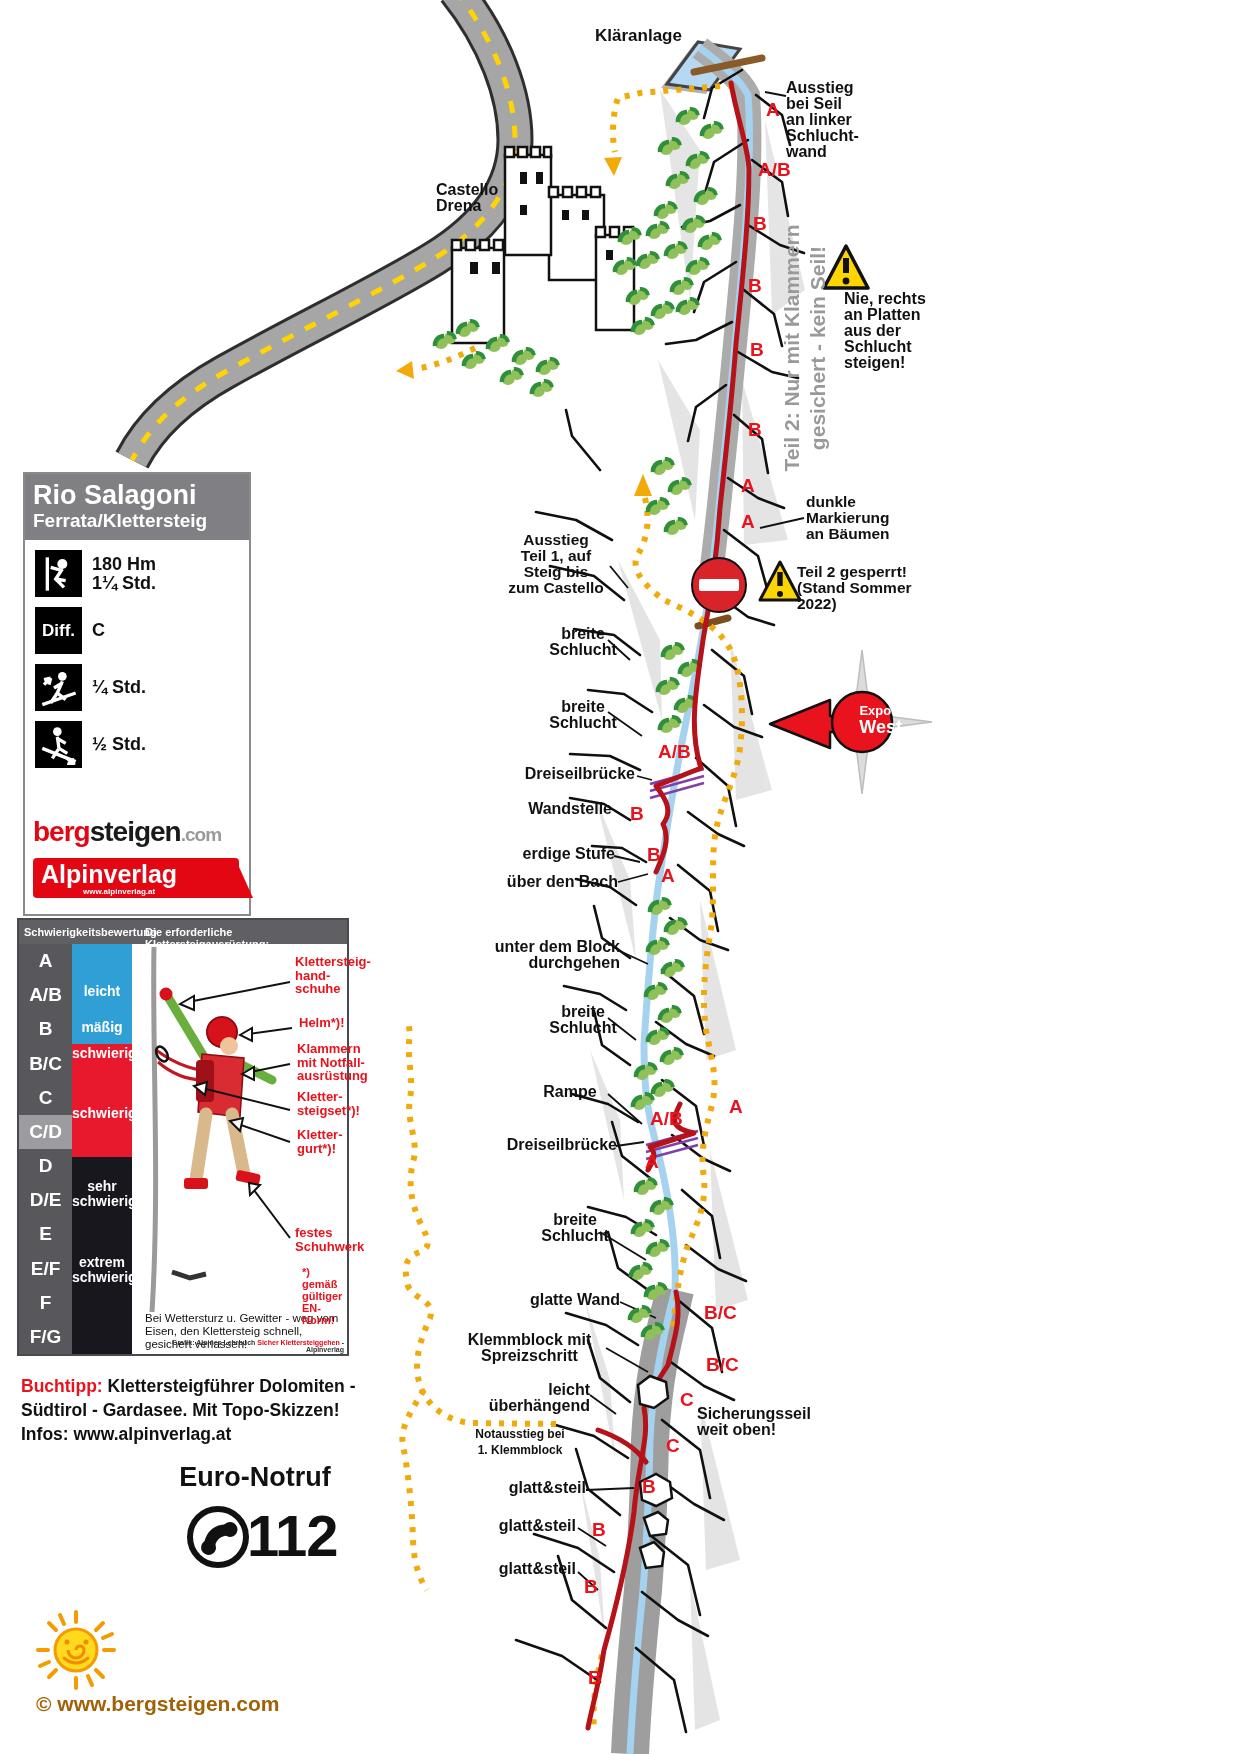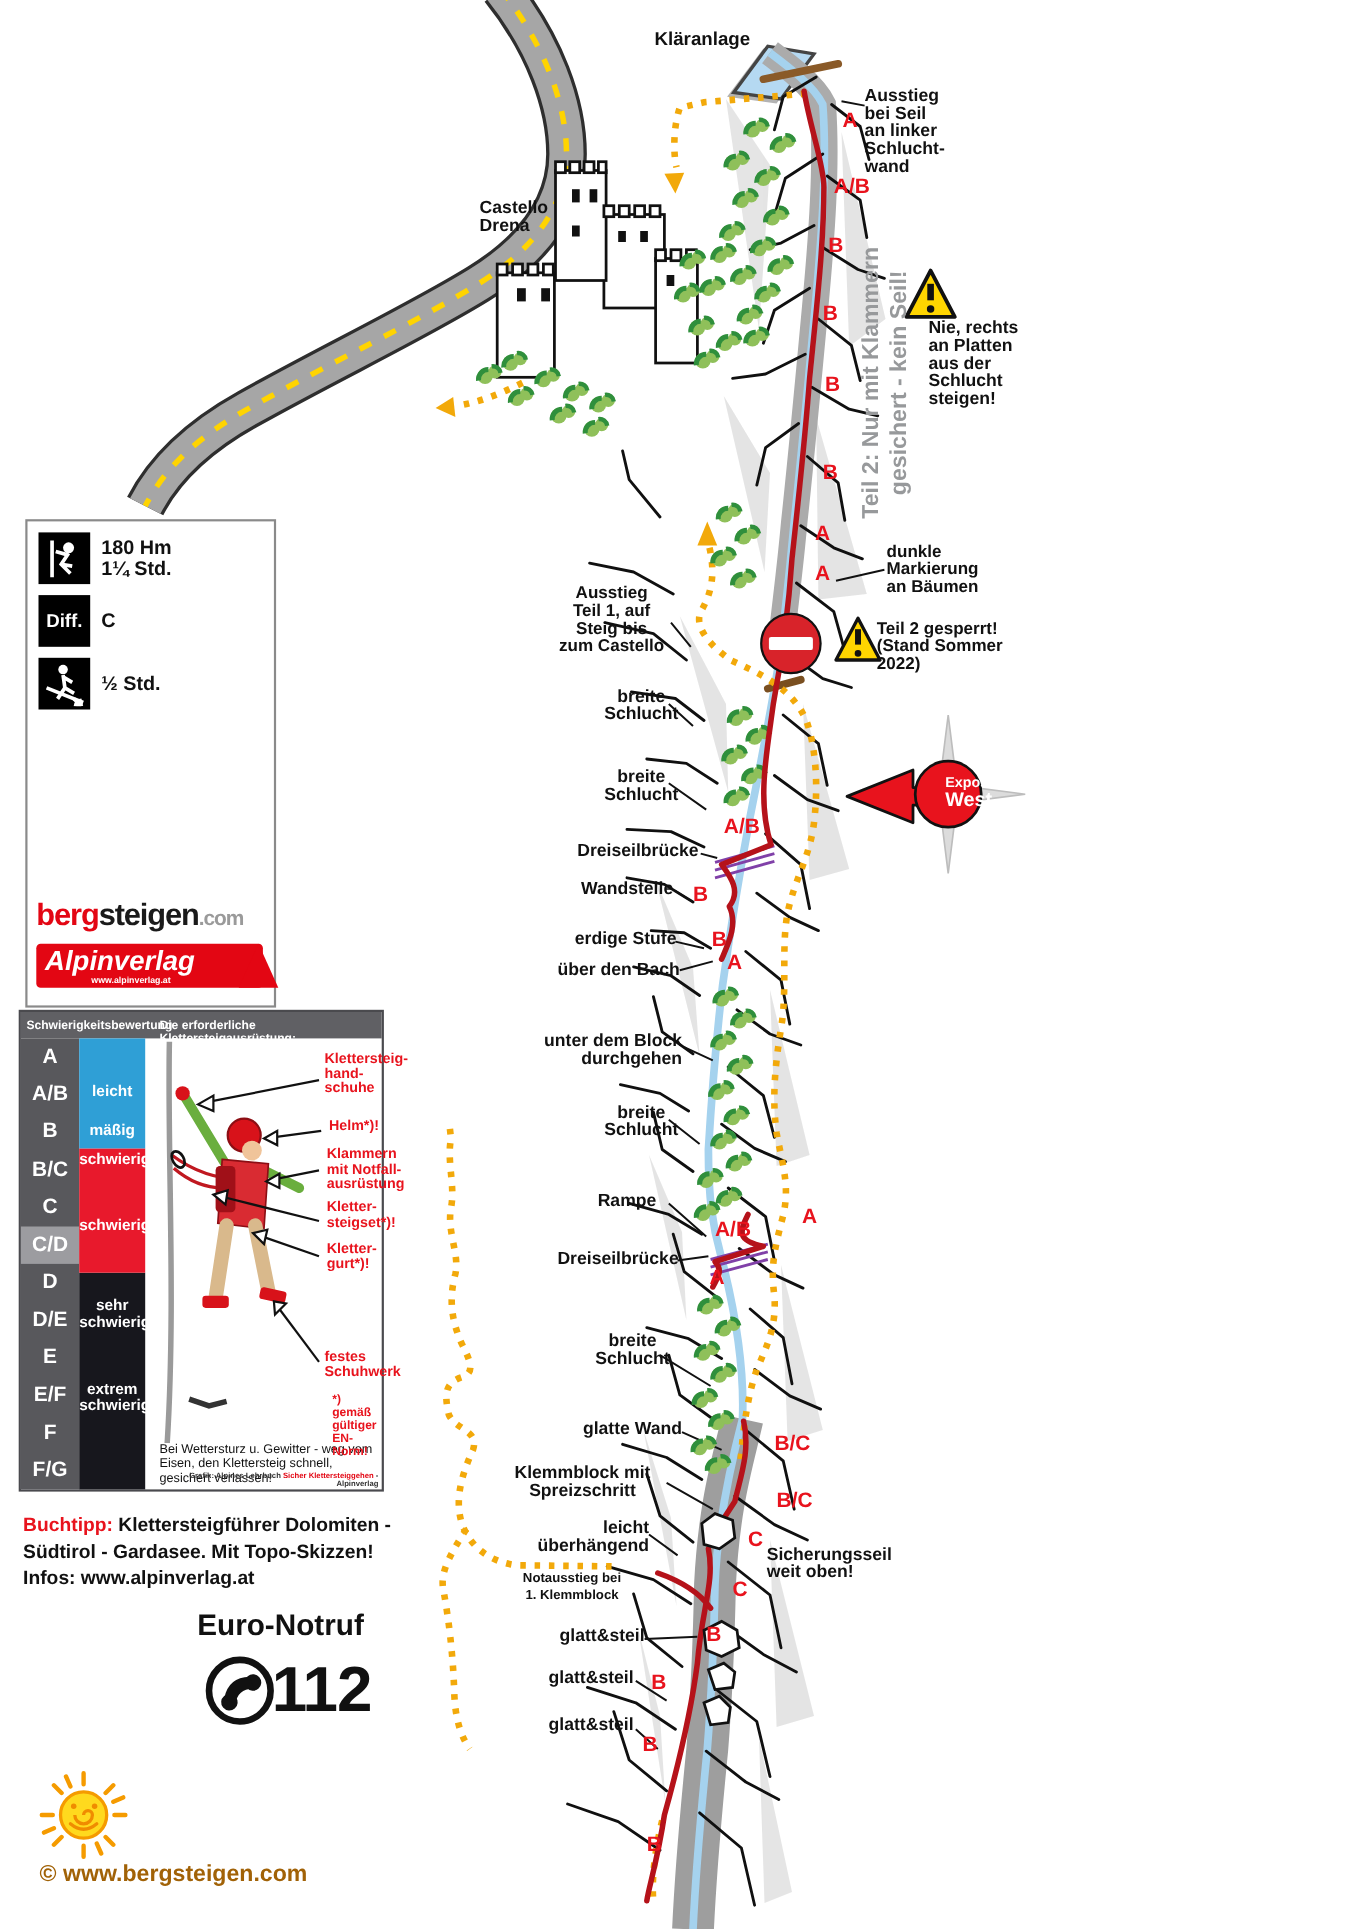--- a/index.html
+++ b/index.html
@@ -20,21 +20,21 @@
   #info-sub{font-size:19px;font-weight:bold;line-height:22px;}
   .stat-row{display:flex;align-items:center;margin:10px 0 0 10px;}
   .stat-icon{width:47px;height:47px;background:#000;color:#fff;flex:0 0 47px;
       display:flex;align-items:center;justify-content:center;font-weight:bold;font-size:17px;}
   .stat-text{margin-left:10px;font-weight:bold;font-size:18px;line-height:19px;color:#111;
       white-space:pre-line;}
   #logo-berg{position:absolute;left:8px;top:342px;font-weight:bold;font-size:28px;letter-spacing:-1px;}
   #logo-berg .p1{color:#e30613;} #logo-berg .p2{color:#1a1a1a;} #logo-berg .p3{color:#9a9a9a;font-size:19px;}
   #logo-alpin{position:absolute;left:8px;top:384px;width:206px;height:40px;background:#e30613;
       border-radius:4px;}
-  #logo-alpin .nm{position:absolute;left:8px;top:2px;color:#fff;font-weight:bold;font-size:25px;font-style:italic;}
+  #logo-alpin .nm{position:absolute;left:8px;top:2px;color:#fff;font-weight:bold;font-size:25px;}
   #logo-alpin .url{position:absolute;left:50px;top:29px;color:#fff;font-weight:bold;font-size:8px;}
   #logo-alpin .mtn{position:absolute;right:-14px;top:0;width:0;height:0;
       border-left:18px solid transparent;border-right:18px solid transparent;border-bottom:40px solid #e30613;}
   
   #diff-table{position:absolute;left:17px;top:918px;width:328px;height:434px;border:2px solid #4a4a4e;
       background:#fff;}
   #diff-head{position:absolute;left:0;top:0;width:100%;height:24px;background:#606064;color:#fff;
       font-size:11px;font-weight:bold;}
   #diff-head .hl{position:absolute;left:5px;top:6px;} #diff-head .hr{position:absolute;left:126px;top:6px;}
   #grade-col{position:absolute;left:0;top:24px;width:53px;height:410px;background:#58585c;
@@ -401,36 +401,53 @@
 
 <div id="teil2-note">Teil 2: Nur mit Klammern
 gesichert - kein Seil!</div>
 
 <div id="compass-txt">
   <span class="e">Expos.</span>
   <span class="w">West</span>
 </div>
 
 <div id="info-panel">
+  <div id="info-header">
+    <div id="info-title">Rio Salagoni</div>
+    <div id="info-sub">Ferrata/Klettersteig</div>
+  </div>
   <div class="stat-row">
     <div class="stat-icon">
       <svg width="40" height="40" viewBox="0 0 24 24">
             <g stroke="#fff" stroke-width="2" fill="none">
       <path d="M5,2 L5,22"></path>
               <circle cx="14" cy="6" r="3" fill="#fff" stroke="none"></circle>
       <path d="M14,9 L10,15 L15,20 M14,10 L7,8 M10,15 L16,16"></path>
             </g>
           </svg>
     </div>
     <div class="stat-text">180 Hm
 1¼ Std.</div>
   </div>
   <div class="stat-row">
     <div class="stat-icon">Diff.</div>
     <div class="stat-text">C</div>
+  </div>
+  <div class="stat-row">
+    <div class="stat-icon">
+      <svg width="40" height="40" viewBox="0 0 24 24">
+            <g stroke="#fff" stroke-width="2" fill="none">
+      <circle cx="14" cy="5" r="2.6" fill="#fff" stroke="none"></circle>
+      <path d="M14,8 L11,15 M11,15 L7,21 M11,15 L16,19 M14,9 L9,12"></path>
+      <path d="M2,22 L22,15"></path>
+              <path d="M3,10 L7,6 M7,6 L6,10 M7,6 L3,7"></path>
+            </g>
+          </svg>
+    </div>
+    <div class="stat-text">¼ Std.</div>
   </div>
   <div class="stat-row">
     <div class="stat-icon">
       <svg width="40" height="40" viewBox="0 0 24 24">
             <g stroke="#fff" stroke-width="2" fill="none">
       <circle cx="11" cy="4" r="2.6" fill="#fff" stroke="none"></circle>
       <path d="M11,7 L12,14 M12,14 L8,20 M12,14 L17,17 M11,8 L16,11"></path>
       <path d="M2,14 L22,22"></path>
               <path d="M17,20 L21,24 M21,24 L20,20 M21,24 L17,23"></path>
             </g>

